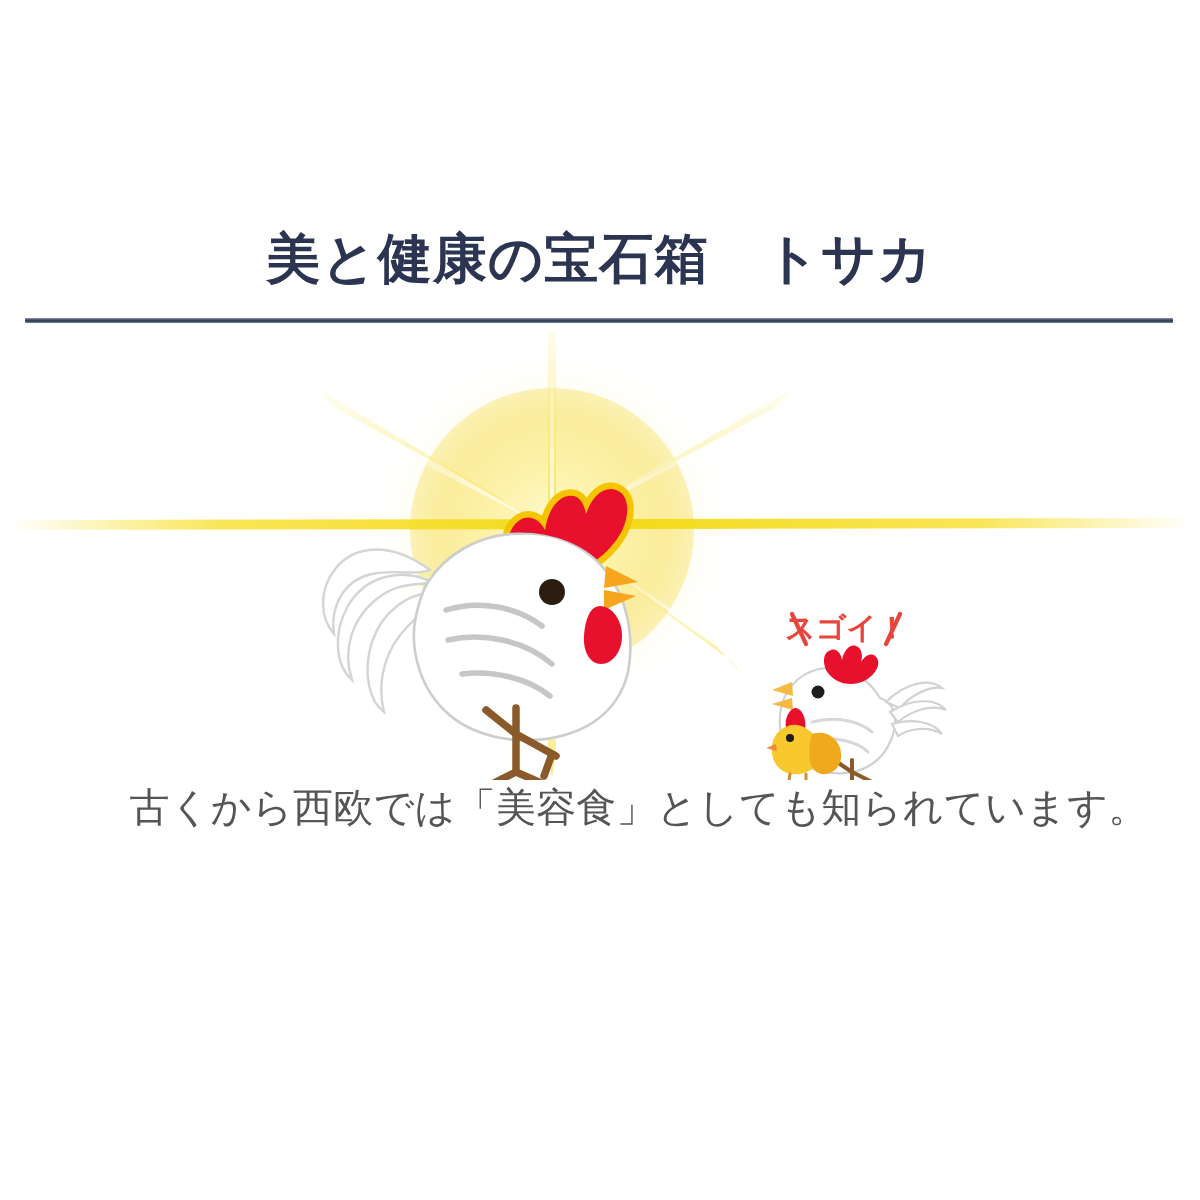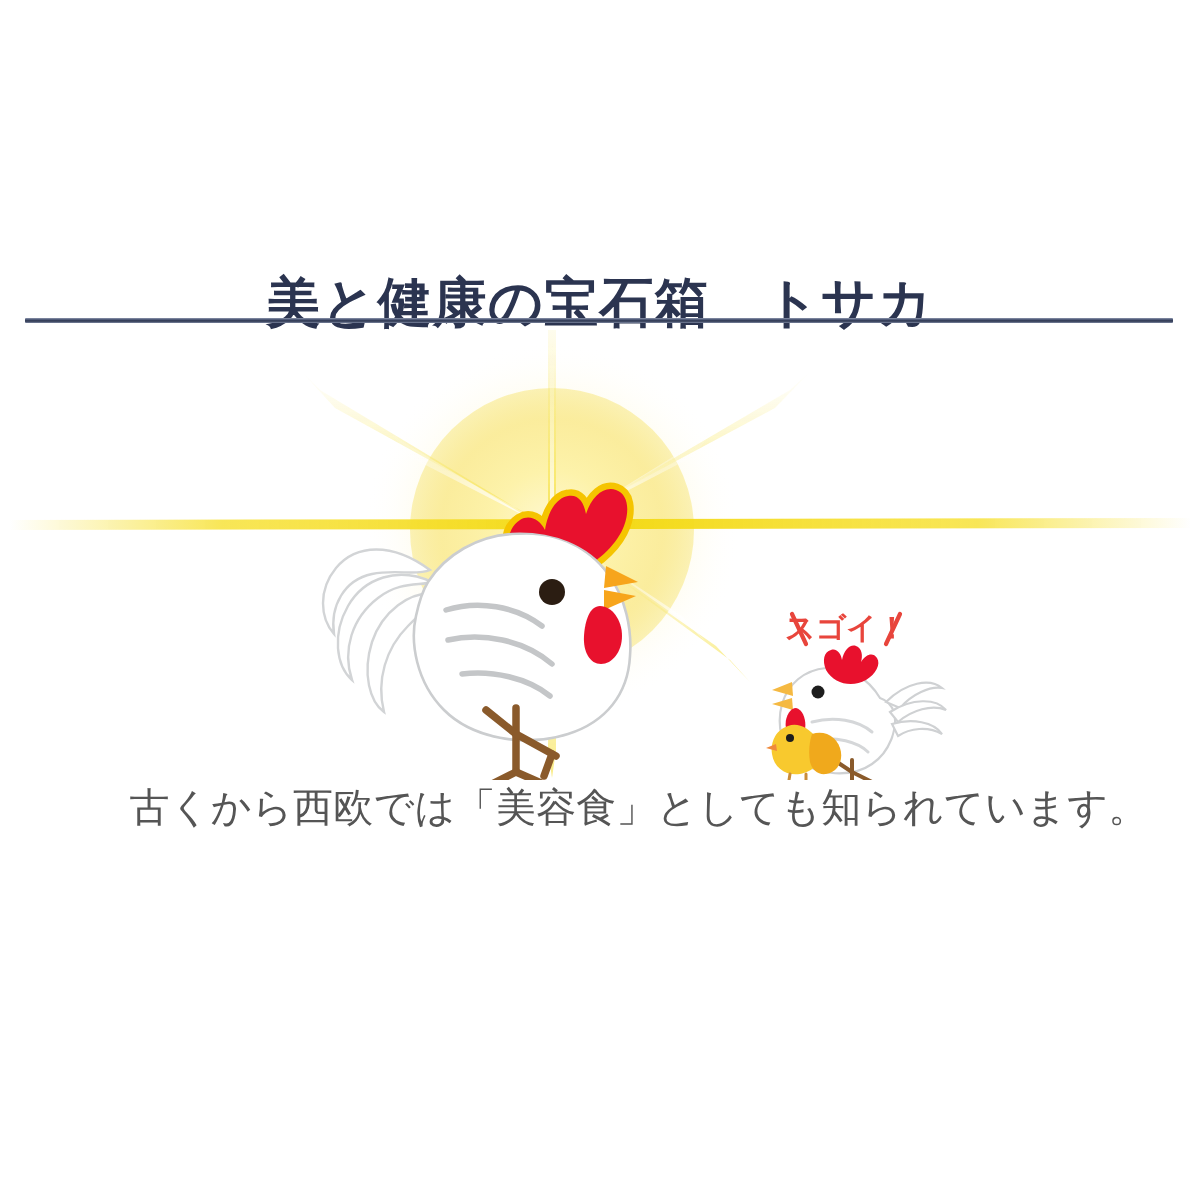--- a/index.html
+++ b/index.html
@@ -29,21 +29,20 @@
     text-align: center;
   }
   .page-title {
     font-family: "Liberation Sans", "DejaVu Sans", sans-serif;
     font-size: 54px;
     font-weight: 700;
     letter-spacing: 0.02em;
     color: #2b3450;
     line-height: 1.12;
     white-space: pre;
-    margin-top: 44px;
   }
   .title-rule {
     position: absolute;
     left: 25px;
     top: 318px;
     width: 1148px;
     height: 5px;
     background: linear-gradient(to bottom, #8d96ad 0%, #414c6b 38%, #2d364f 60%, #7b85a0 100%);
     border-radius: 1px;
   }

